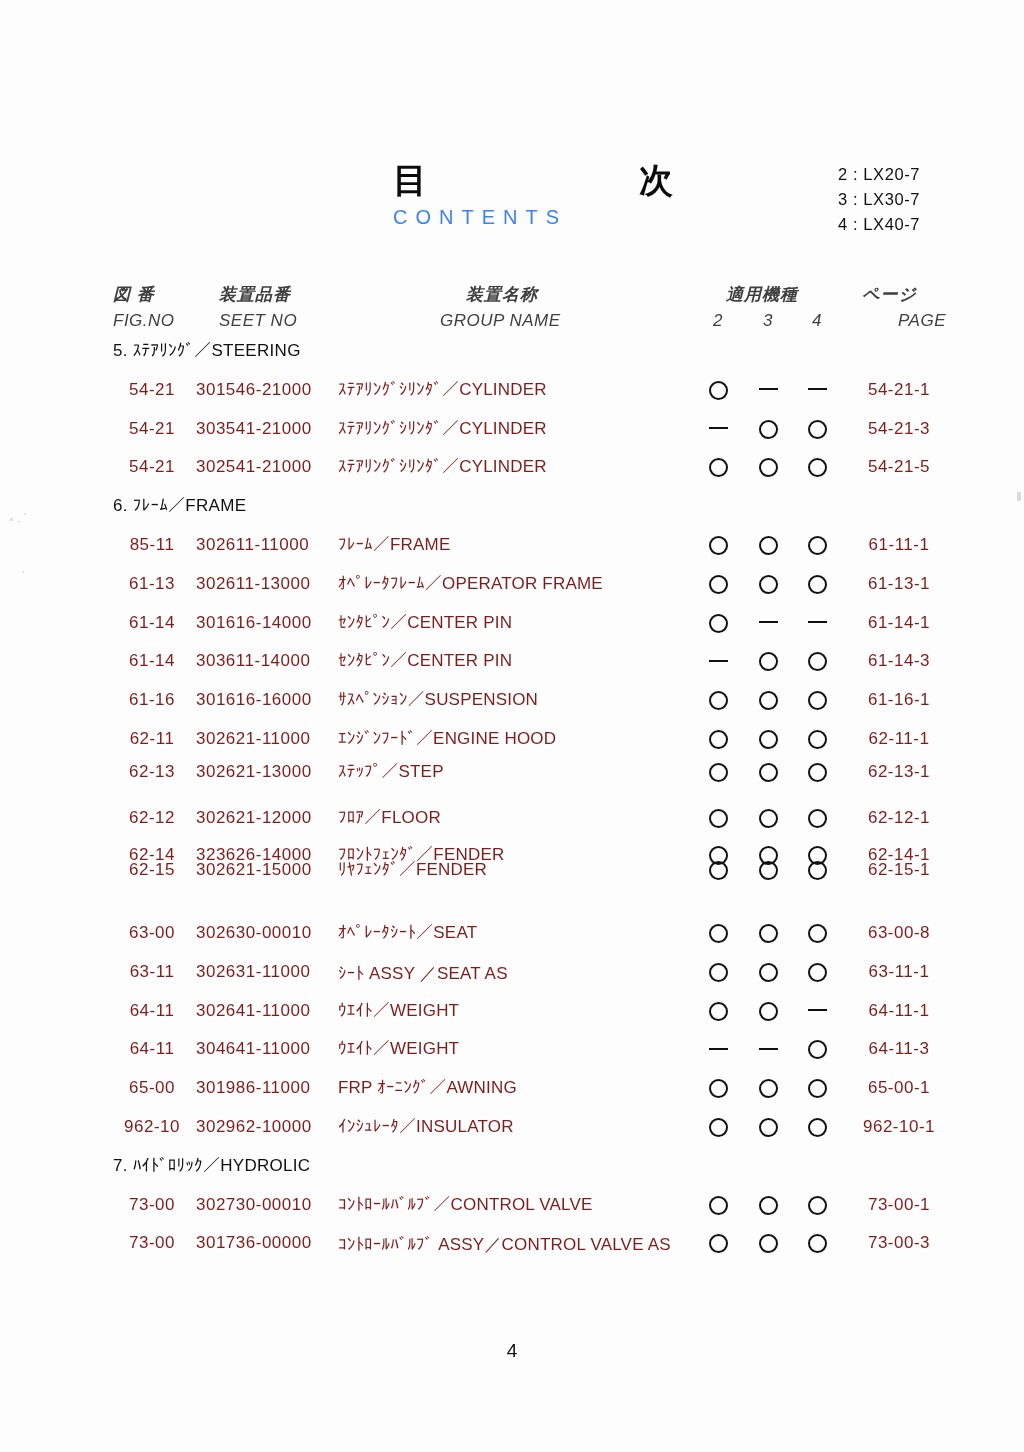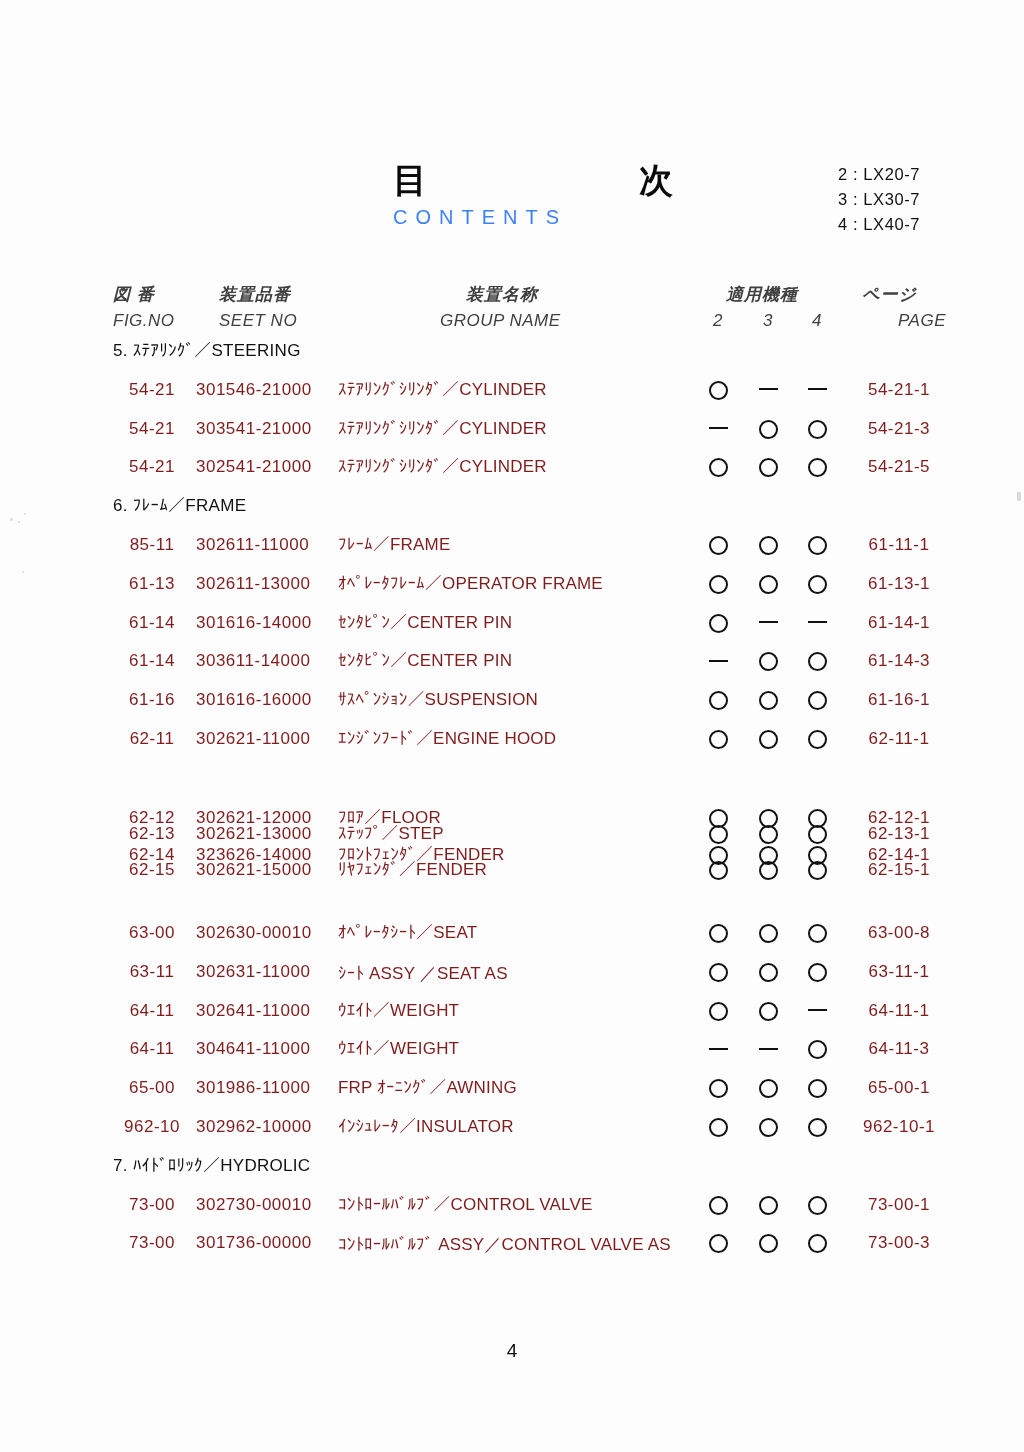--- a/index.html
+++ b/index.html
@@ -284,21 +284,21 @@
       </div>
       <div class="row" style="top: 808px; padding-left: 37px;">
         <div class="fig">62-12</div>
         <div class="sheet">302621-12000</div>
         <div class="gname">ﾌﾛｱ／FLOOR</div>
         <div class="mk m2"><span class="circle"></span></div>
         <div class="mk m3"><span class="circle"></span></div>
         <div class="mk m4"><span class="circle"></span></div>
         <div class="page">62-12-1</div>
       </div>
-      <div class="row" style="top: 824px;">
+      <div class="row" style="top: 762px;">
         <div class="fig">62-13</div>
         <div class="sheet">302621-13000</div>
         <div class="gname">ｽﾃｯﾌﾟ／STEP</div>
         <div class="mk m2"><span class="circle"></span></div>
         <div class="mk m3"><span class="circle"></span></div>
         <div class="mk m4"><span class="circle"></span></div>
         <div class="page">62-13-1</div>
       </div>
       <div class="row" style="top: 845.4px;">
         <div class="fig">62-14</div>

